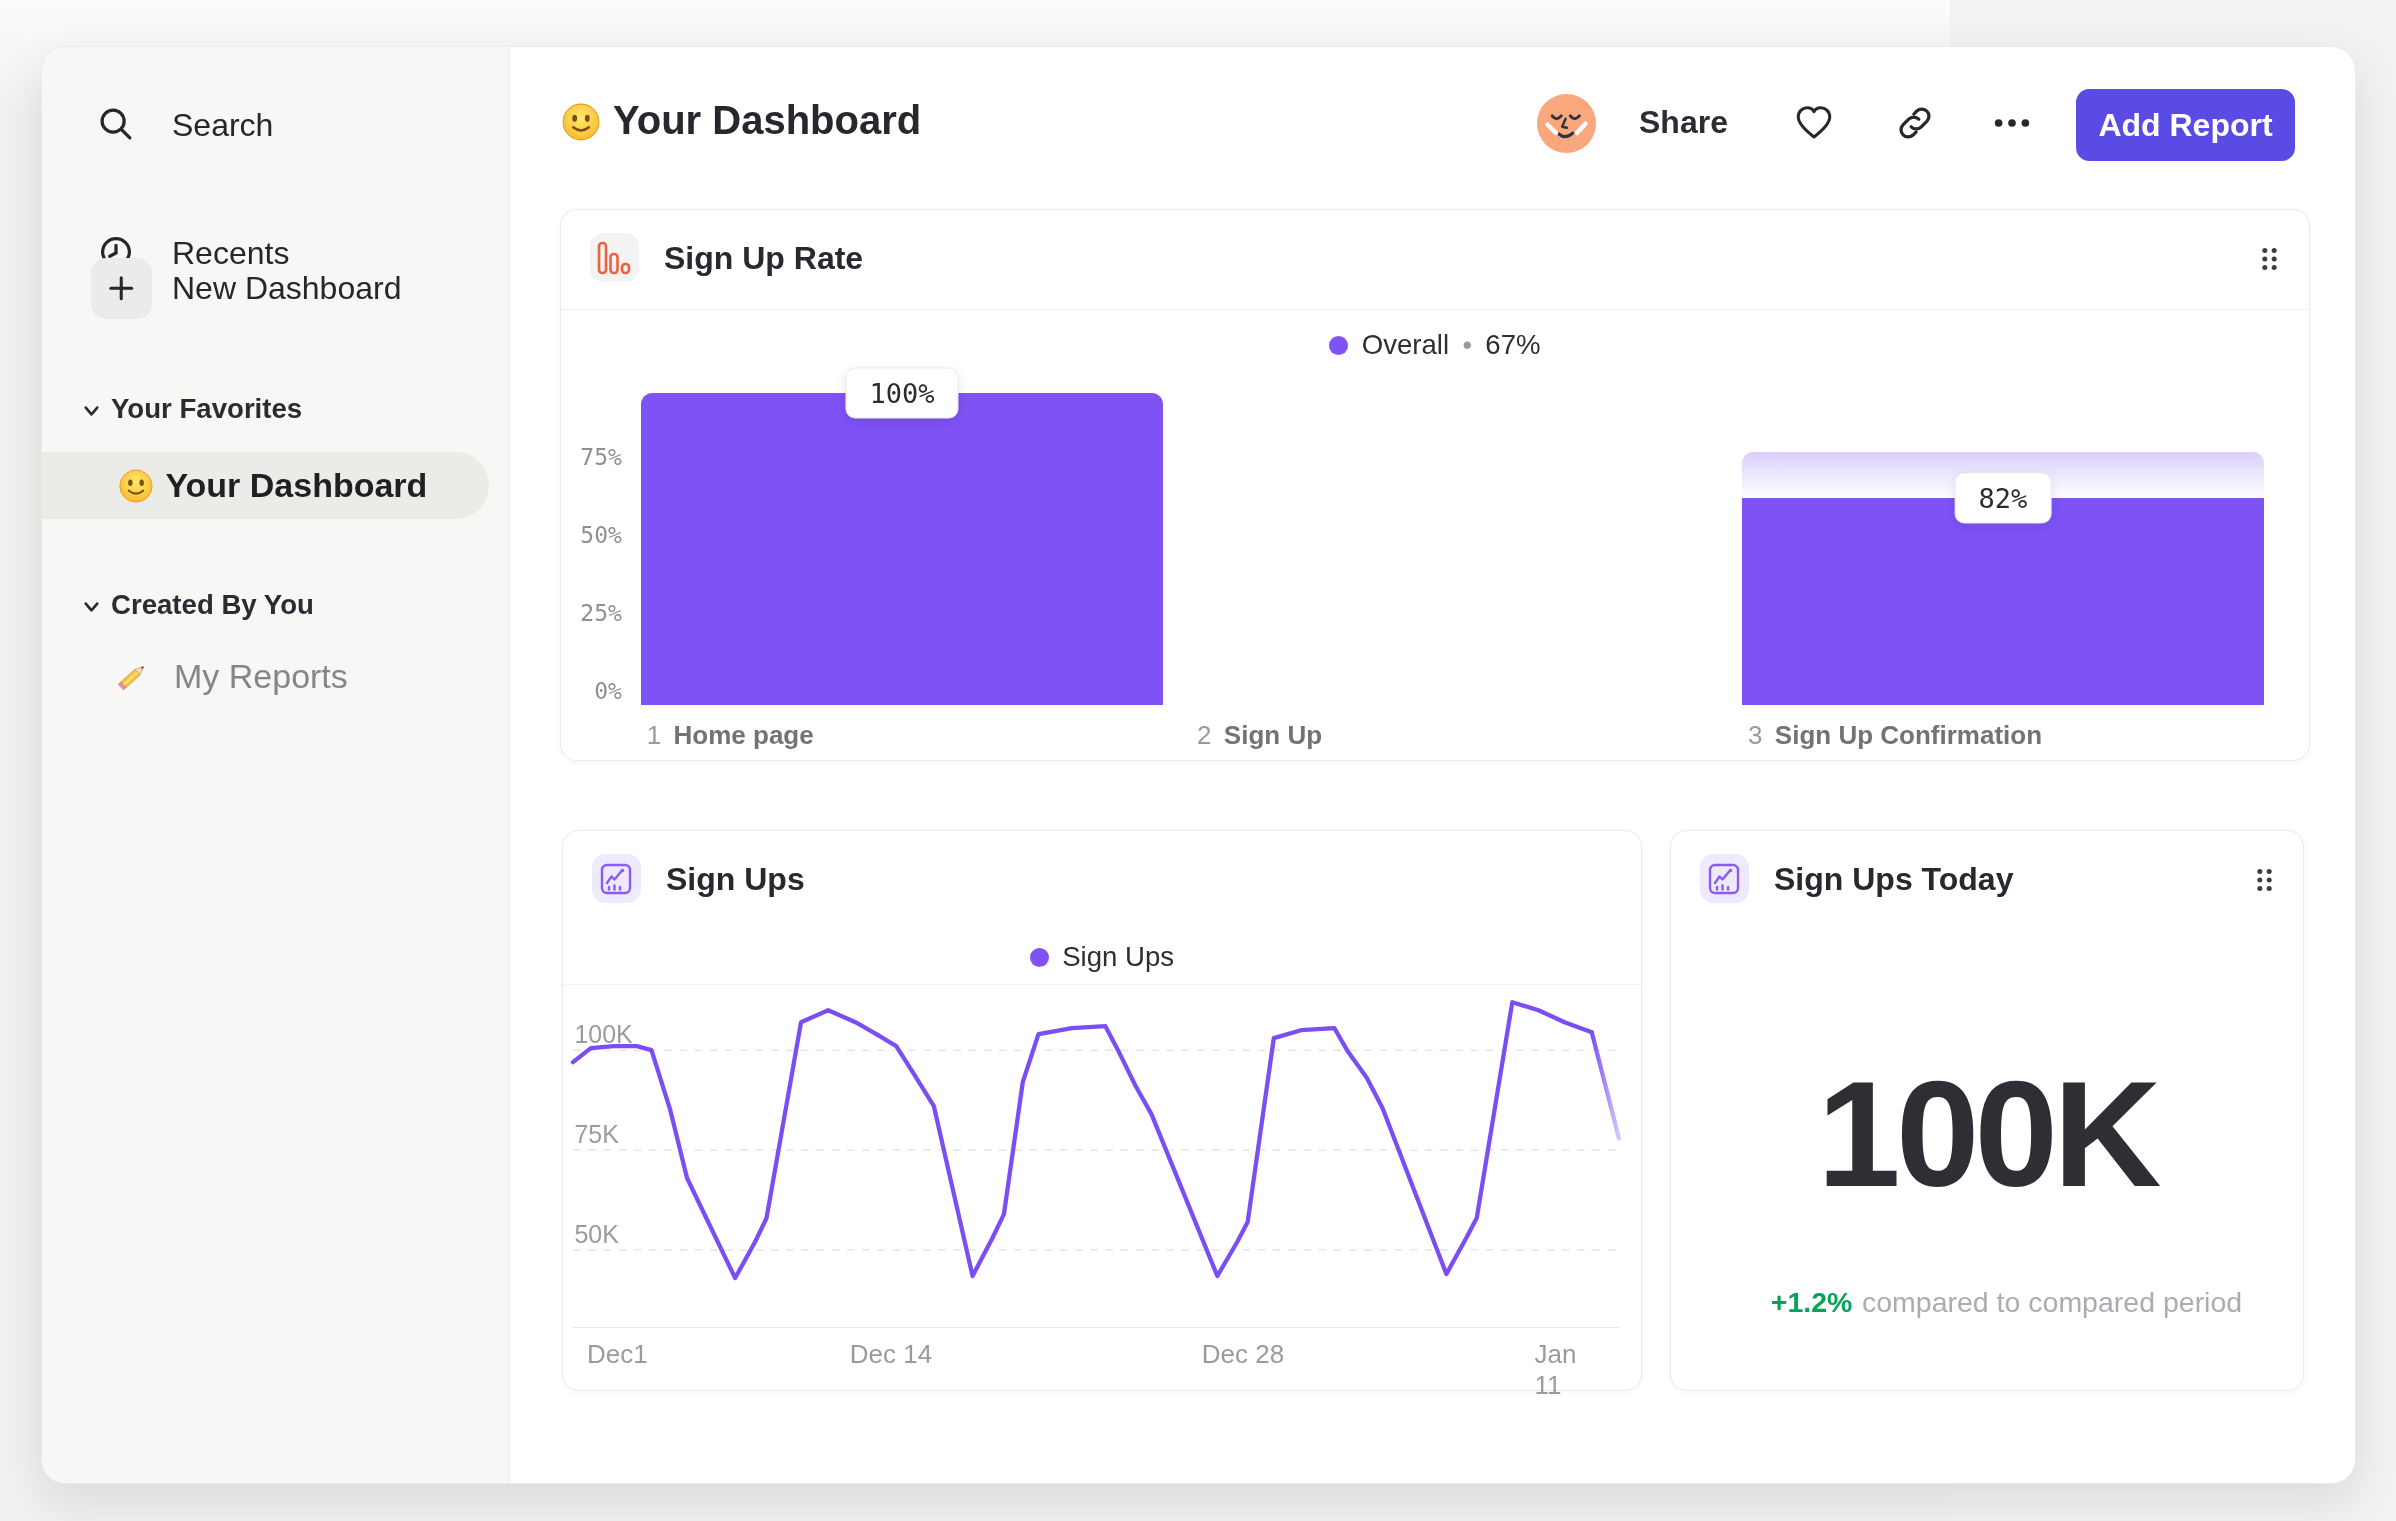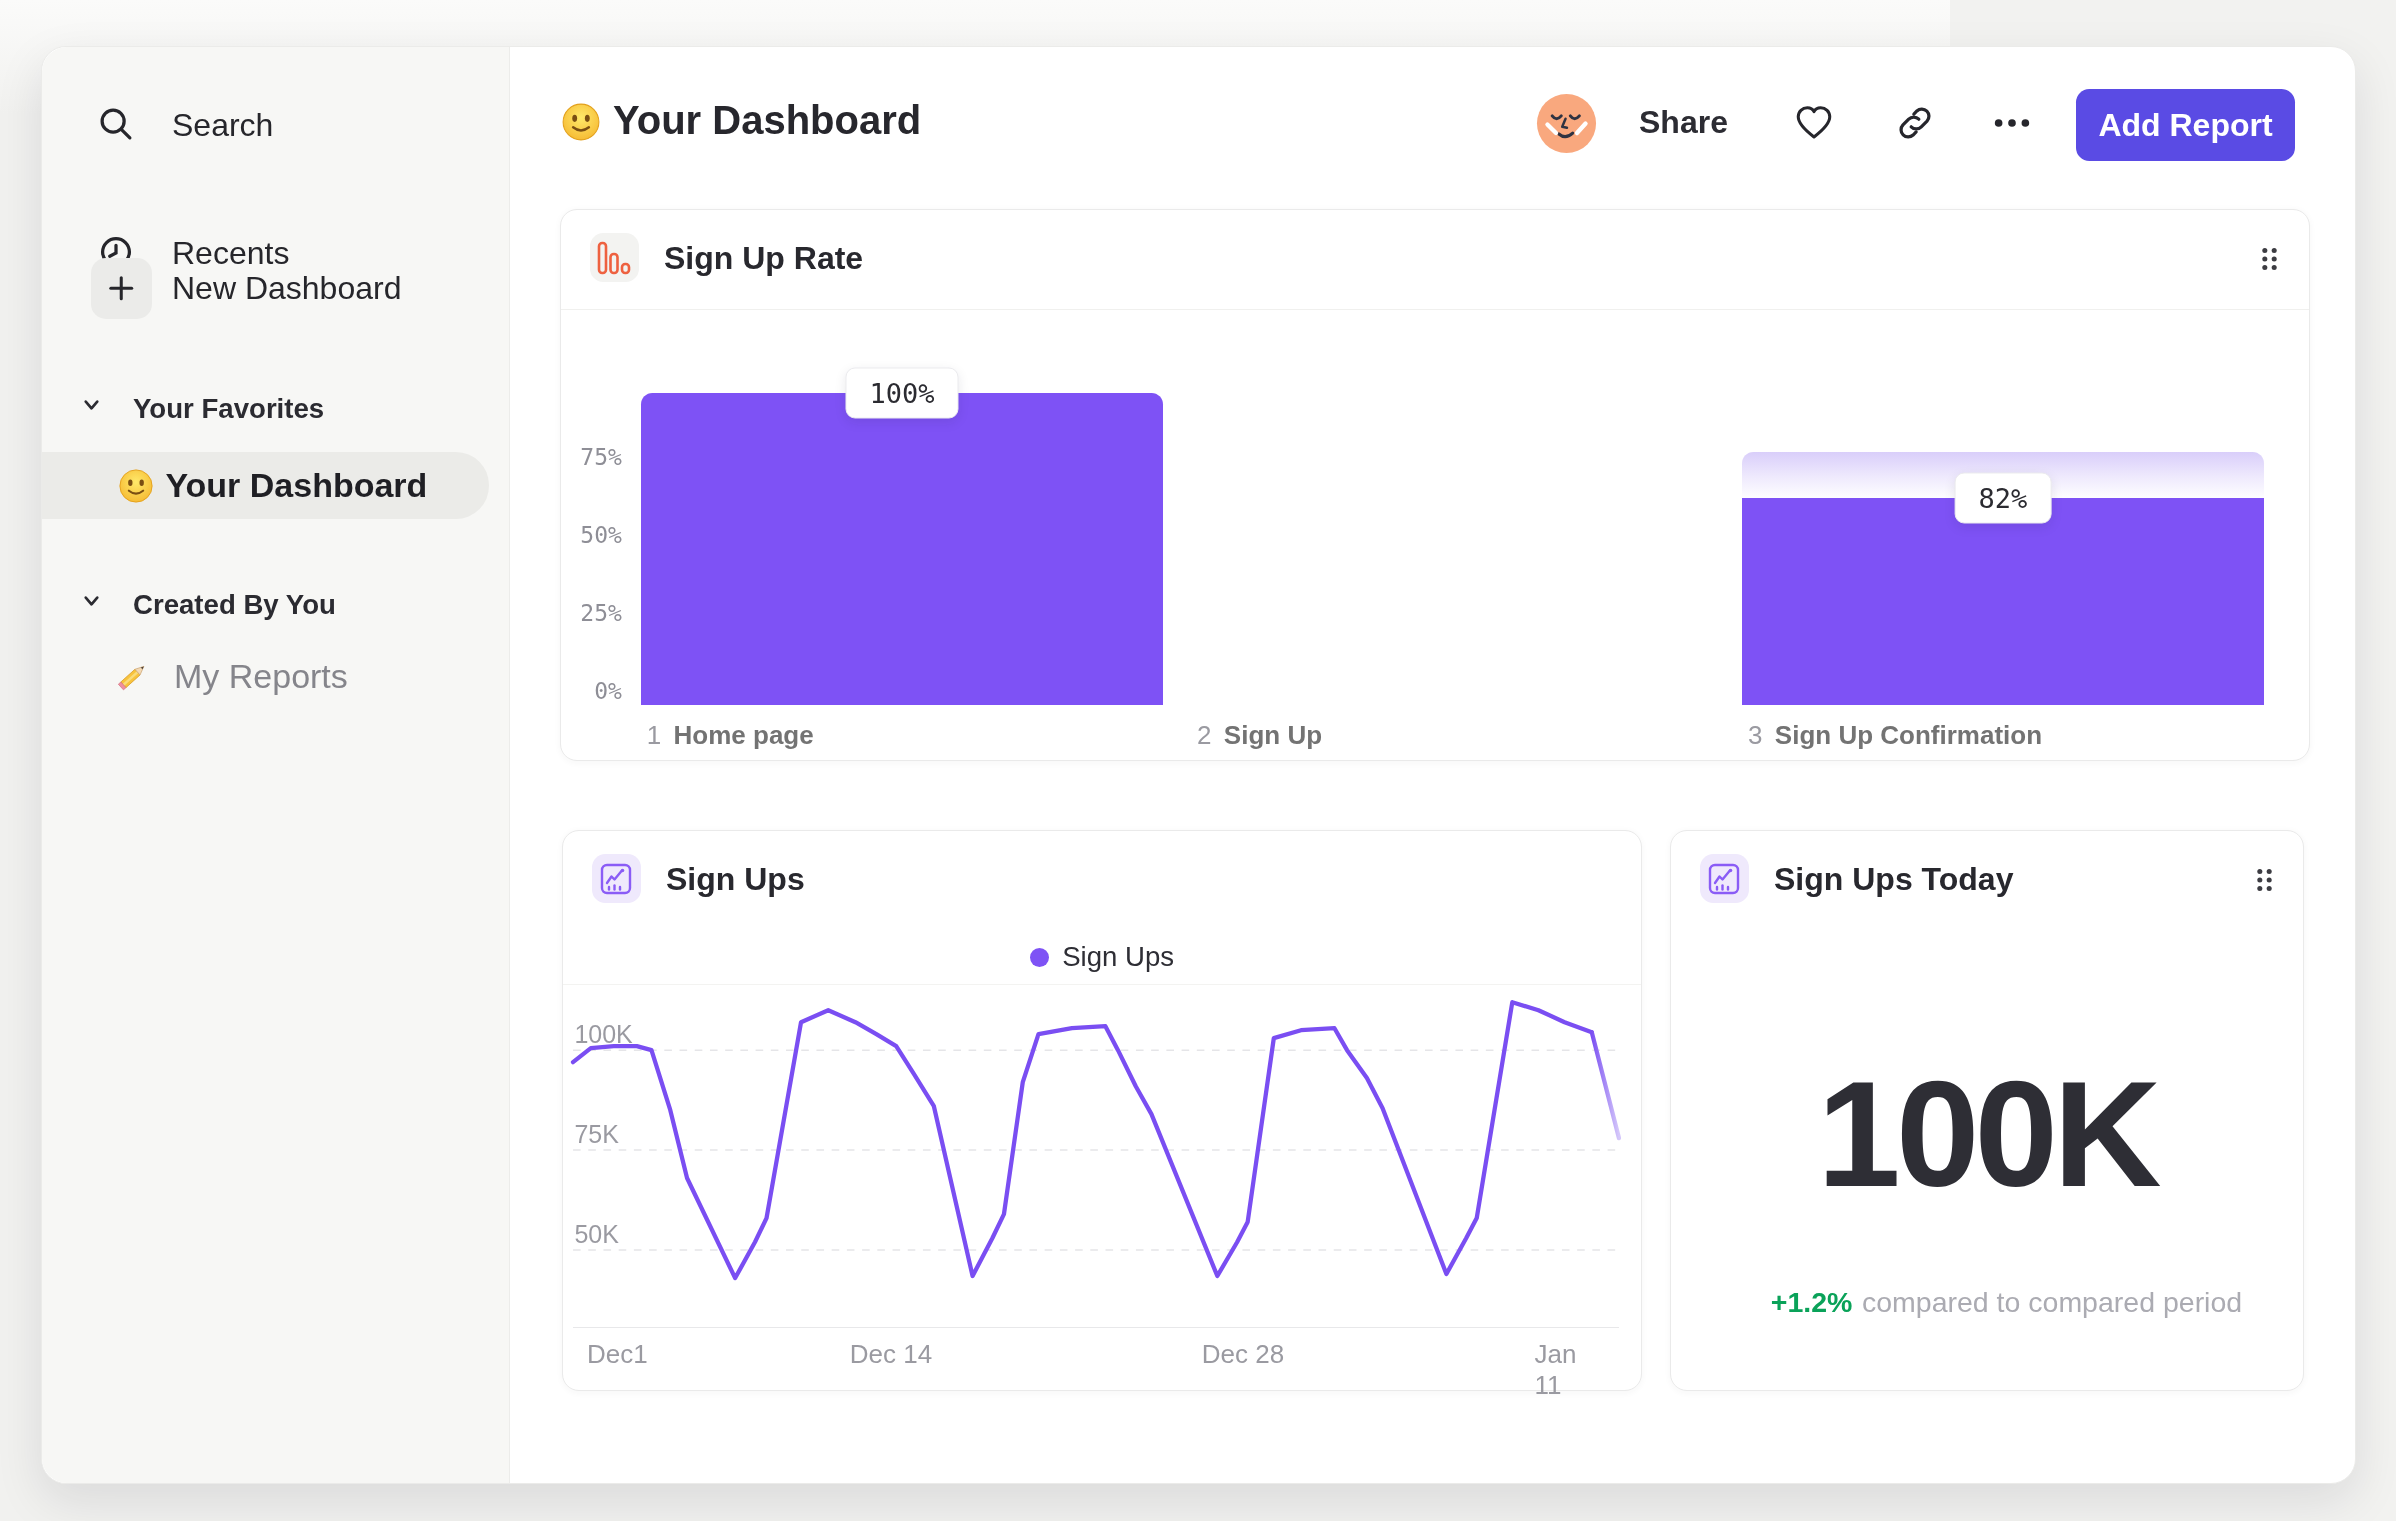--- a/index.html
+++ b/index.html
@@ -11,21 +11,21 @@
   
   .window { position:absolute; left:41px; top:46px; width:2315px; height:1438px;
             background:#ffffff; border:1px solid #ebebe9; border-radius:25px;
             box-shadow:0 17px 48px rgba(20,20,40,0.10); }
 
   
   .sidebar { position:absolute; left:0; top:0; bottom:0; width:468px;
              background:#f7f7f5; border-right:1px solid #ececea; border-radius:25px 0 0 25px; }
   .side-item { position:absolute; display:flex; align-items:center; cursor:pointer; }
   .side-label { font-size:32px; font-weight:500; color:#26262b; }
-  .section-head { position:absolute; display:flex; align-items:flex-start; gap:30px; cursor:pointer; }
+  .section-head { position:absolute; display:flex; align-items:flex-end; gap:8px; cursor:pointer; }
   .section-label { font-size:27.6px; font-weight:700; color:#2b2b31; }
   .pill { position:absolute; left:0; top:405px; width:447px; height:67px; background:#ebebe8;
           border-radius:0 33px 33px 0; display:flex; align-items:center; cursor:pointer; }
   .pill-label { font-size:34px; font-weight:600; color:#1f1f24; margin-left:11.4px; }
   .reports-label { font-size:34px; font-weight:500; color:#85858b; margin-left:20px; }
   .plusbox { width:61px; height:61px; background:#ebebe9; border-radius:15px;
              display:flex; align-items:center; justify-content:center; }
 
   
   .page-title { position:absolute; left:571px; top:51px; font-size:40px; font-weight:700; color:#27272d; }
@@ -236,20 +236,26 @@
           <circle cx="7" cy="7" r="2.7"></circle>
             <circle cx="17" cy="7" r="2.7"></circle>
           <circle cx="7" cy="16" r="2.7"></circle>
             <circle cx="17" cy="16" r="2.7"></circle>
           <circle cx="7" cy="25" r="2.7"></circle>
             <circle cx="17" cy="25" r="2.7"></circle>
         </svg>
       </div>
       <div class="card-divider"></div>
 
+      <div class="legend" style="top:114px; height:42px;">
+        <span class="legend-dot"></span>
+        <span class="legend-text">Overall</span>
+        <span class="legend-sep">•</span>
+        <span class="legend-text">67%</span>
+      </div>
 
       <div class="funnel-ylabels">
           <div class="funnel-ylabel" style="top: 285px;">0%</div>
           <div class="funnel-ylabel" style="top: 207px;">25%</div>
           <div class="funnel-ylabel" style="top: 129px;">50%</div>
           <div class="funnel-ylabel" style="top: 51px;">75%</div>
         </div>
       <div class="funnel-plot">
           <div class="funnel-col" style="left: 0px; width: 522px;">
             <div class="funnel-solid" style="height: 312px; border-radius: 11.4px 11.4px 0px 0px;"></div>

